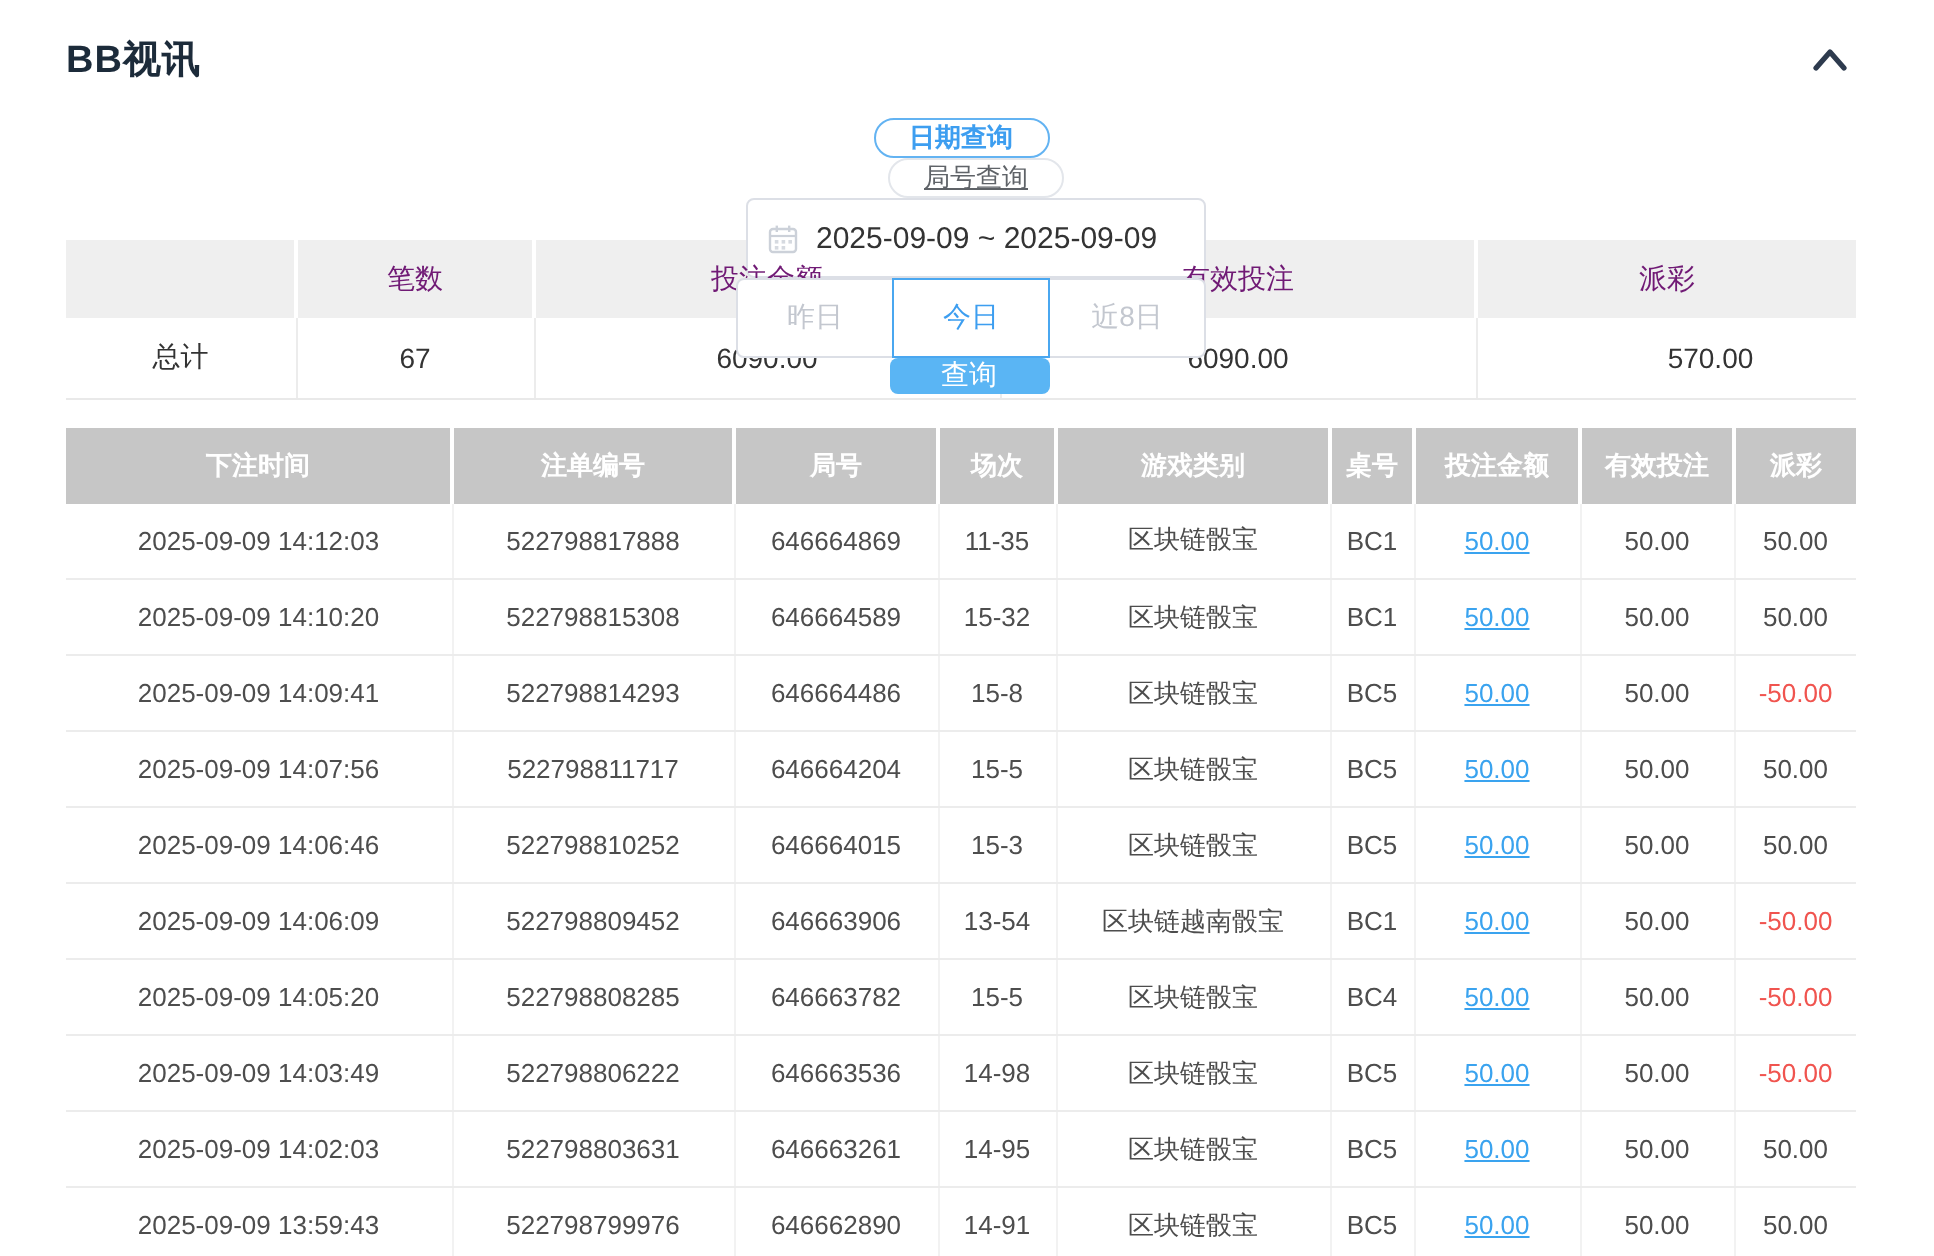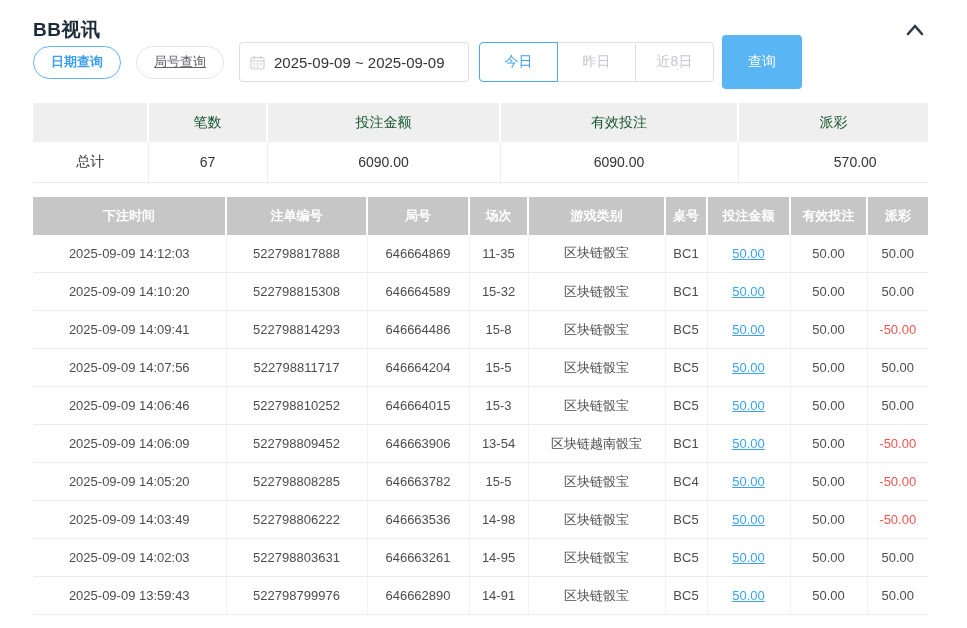--- a/index.html
+++ b/index.html
@@ -6,21 +6,21 @@
   html, body { width: 967px; height: 628px; overflow: hidden; background: #ffffff; }
   body { font-family: "Liberation Sans", "DejaVu Sans", sans-serif; color: #4d4d4d; }
   .page { padding: 18px 39px 0 33px; }
 
   
   .header-row { display: flex; justify-content: space-between; align-items: center; height: 24px; }
   .panel-title { font-size: 19px; font-weight: bold; color: #1c2b3a; letter-spacing: .5px; }
   .collapse-btn { background: none; border: none; cursor: pointer; padding: 2px; line-height: 0; }
 
   
-  .filter-bar { display: flex; align-items: center; height: 40px; }
+  .filter-bar { display: flex; align-items: center; margin-top: 17px; height: 40px; flex-direction: column; }
   .pill { height: 33px; padding: 0 17px; border-radius: 17px; background: #fff; font-size: 13px; cursor: pointer; }
   .pill.active { border: 1px solid #63b3f2; color: #3d9ef0; font-weight: bold; }
   .pill:not(.active) { border: 1px solid #e3e6eb; color: #5f6368; }
   .pill + .pill { margin-left: 15px; text-decoration: underline; }
 
   .date-input { display: flex; align-items: center; width: 230px; height: 40px; margin-left: 15px;
     border: 1px solid #dcdfe6; border-radius: 4px; padding: 16px 10px; cursor: pointer; background: #fff; }
   .date-input .cal { margin-right: 9px; line-height: 0; }
   .date-input .date-text { font-size: 15px; color: #333; white-space: nowrap; }
 
@@ -33,21 +33,21 @@
 
   .search-btn { width: 80px; height: 54px; margin-left: 8px; background: #5ab5f4; color: #fff;
     font-size: 14px; border: none; border-radius: 4px; cursor: pointer; }
 
   
   table { border-collapse: collapse; table-layout: fixed; width: 895px; }
   td, th { text-align: center; vertical-align: middle; }
 
   .summary { margin-top: 21px; }
   .summary th { height: 39px; background: #efefef; border-right: 2px solid #fff;
-    font-weight: normal; font-size: 14px; color: #14532d; }
+    font-weight: normal; font-size: 14px; color: #701a75; }
   .summary th:last-child { border-right: none; }
   .summary td { height: 40px; background: #fff; font-size: 14px; color: #333;
     border-right: 1px solid #ececec; border-bottom: 1px solid #e9e9e9; }
   .summary td:last-child { border-right: none; padding-left: 44px; }
 
   
   .records { margin-top: 14px; }
   .records th { height: 38px; background: #c6c6c6; color: #ffffff; font-size: 13px; font-weight: bold;
     border-right: 2px solid #fff; }
   .records th:last-child { border-right: none; }
@@ -88,22 +88,22 @@
           <rect x="6.8" y="8" width="1.8" height="1.8" fill="#d6dae0"></rect>
           <rect x="10.2" y="8" width="1.8" height="1.8" fill="#d6dae0"></rect>
           <rect x="3.4" y="11" width="1.8" height="1.8" fill="#d6dae0"></rect>
           <rect x="6.8" y="11" width="1.8" height="1.8" fill="#d6dae0"></rect>
         </svg>
       </span>
       <span class="date-text">2025-09-09 ~ 2025-09-09</span>
     </div>
 
     <div class="seg-group">
+      <button class="seg">昨日</button>
       <button class="seg active">今日</button>
-      <button class="seg">昨日</button>
       <button class="seg">近8日</button>
     </div>
 
     <button class="search-btn">查询</button>
   </div>
 
   <table class="summary">
     <colgroup>
         <col style="width:115px">
         <col style="width:119px">

